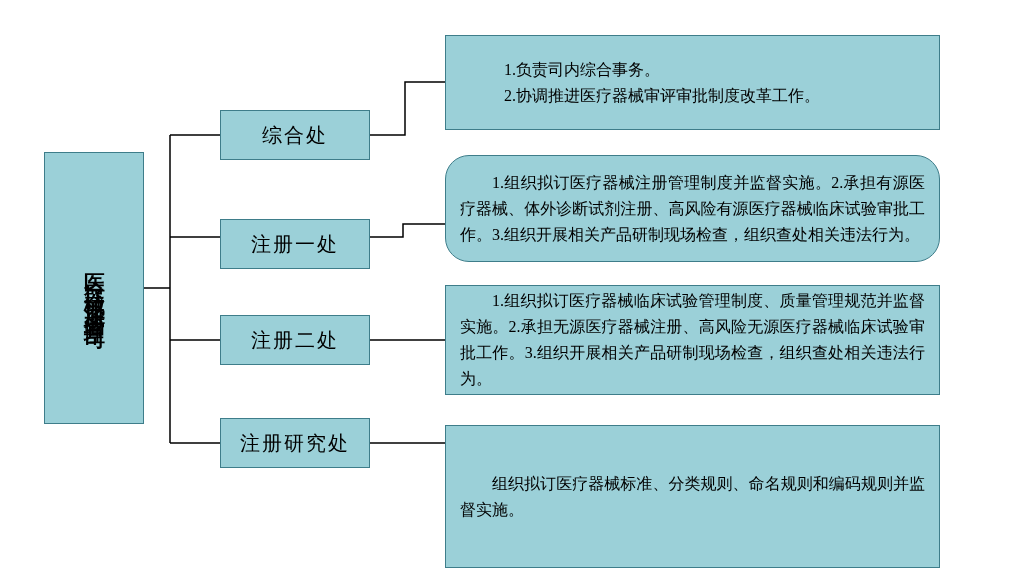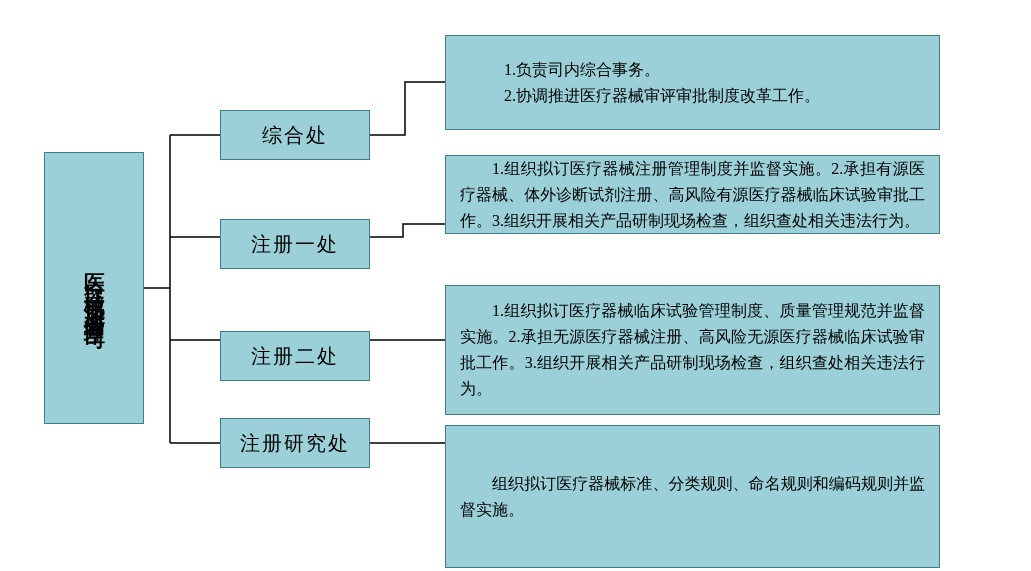--- a/index.html
+++ b/index.html
@@ -55,30 +55,30 @@
   .div-box{
     left:220px;width:150px;height:50px;
   }
   .div-box span{
     font-size:20px;
     letter-spacing:2px;
     white-space:nowrap;
   }
   .b0{top:110px;}
   .b1{top:219px;}
-  .b2{top:331px;text-align:center;}
+  .b2{top:315px;text-align:center;}
   .b3{top:418px;text-align:center;}
   
   .duty-box{
     left:445px;width:495px;
     justify-content:flex-start;
   }
   .d0{top:35px;height:95px;}
-  .d1{top:155px;height:79px;}
-  .d2{top:285px;height:130px;}
+  .d1{top:155px;height:107px;border-radius:24px;}
+  .d2{top:285px;height:110px;}
   .d3{top:425px;height:143px;}
   .duty-text{
     width:100%;
     font-size:16px;
     line-height:26px;
     text-align:justify;
     padding:6px 14px;
   }
   .t0{
     white-space:pre-line;

